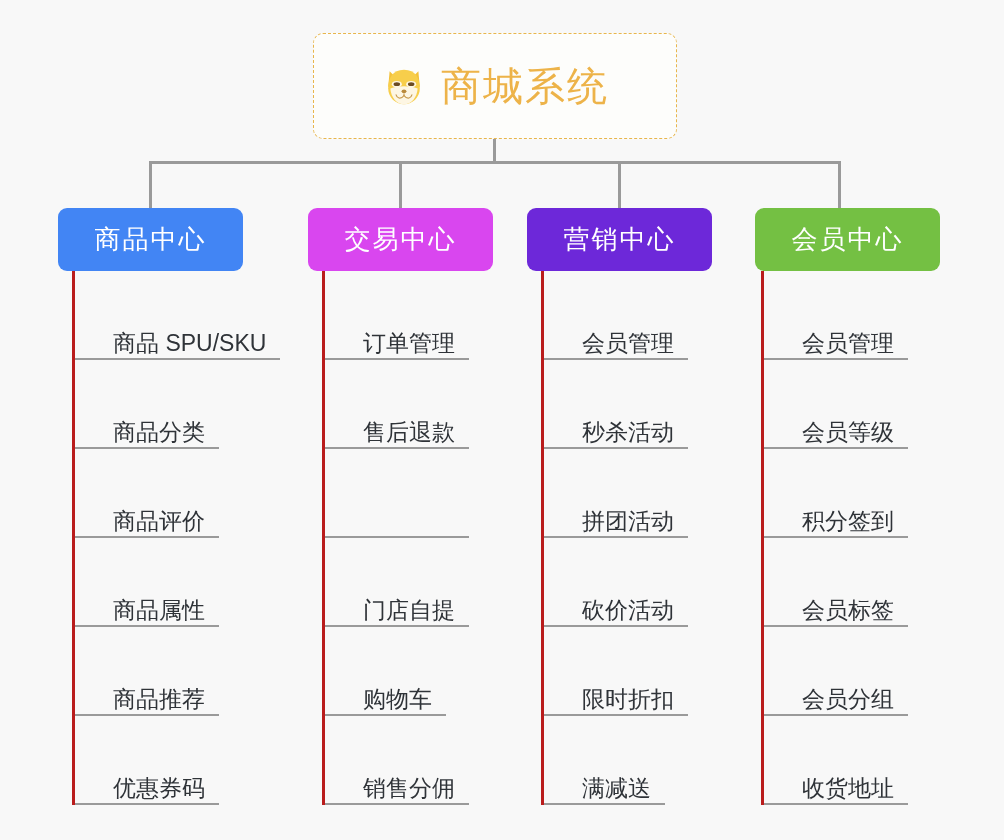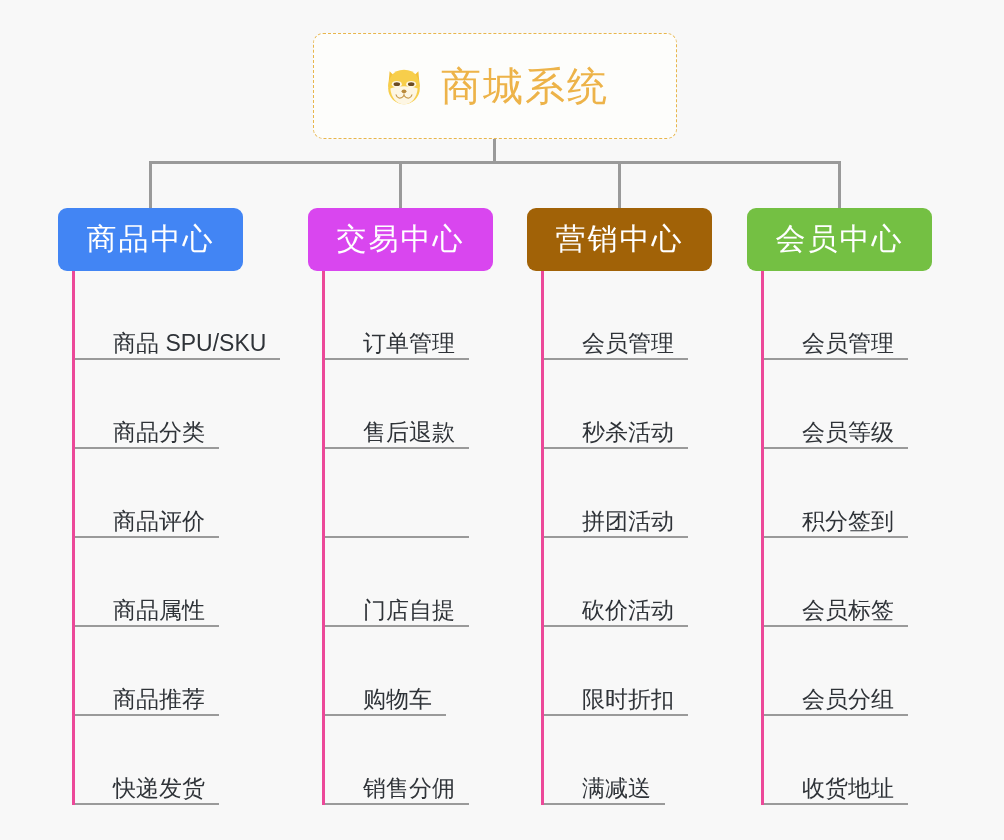--- a/index.html
+++ b/index.html
@@ -82,31 +82,31 @@
   }
   .branch-header {
     width: 185px;
     height: 63px;
     box-sizing: border-box;
     border-radius: 9px;
     display: flex;
     align-items: center;
     justify-content: center;
     color: #ffffff;
-    font-size: 30px;
+    font-size: 26px;
     letter-spacing: 2px;
     white-space: nowrap;
   }
 
   
   .leaf-list {
     position: absolute;
     left: 14px;
     top: 63px;
-    border-left: 3px solid #ec4899;
+    border-left: 3px solid #b91c1c;
     padding-left: 0;
   }
   .leaf-item {
     position: relative;
     height: 89px;
     display: flex;
     align-items: flex-end;
   }
   .leaf-underline {
     position: absolute;
@@ -180,21 +180,21 @@
         </div>
         <div class="leaf-item">
           <div class="leaf-label">商品属性</div>
           <div class="leaf-underline" style="width: 144px;"></div>
         </div>
         <div class="leaf-item">
           <div class="leaf-label">商品推荐</div>
           <div class="leaf-underline" style="width: 144px;"></div>
         </div>
         <div class="leaf-item">
-          <div class="leaf-label">快递发货</div>
+          <div class="leaf-label">优惠券码</div>
           <div class="leaf-underline" style="width: 144px;"></div>
         </div>
       </div>
     </div>
   <div class="branch" id="branch-1" style="left:308px;">
       <div class="branch-header" style="background: #d946ef;">交易中心</div>
       <div class="leaf-list">
         <div class="leaf-item">
           <div class="leaf-label">订单管理</div>
           <div class="leaf-underline" style="width: 144px;"></div>
@@ -214,21 +214,21 @@
           <div class="leaf-label">购物车</div>
           <div class="leaf-underline" style="width: 121px;"></div>
         </div>
         <div class="leaf-item">
           <div class="leaf-label">销售分佣</div>
           <div class="leaf-underline" style="width: 144px;"></div>
         </div>
       </div>
     </div>
   <div class="branch" id="branch-2" style="left:527px;">
-      <div class="branch-header" style="background: #a16207;">营销中心</div>
+      <div class="branch-header" style="background: #6d28d9;">营销中心</div>
       <div class="leaf-list">
         <div class="leaf-item">
           <div class="leaf-label">会员管理</div>
           <div class="leaf-underline" style="width: 144px;"></div>
         </div>
         <div class="leaf-item">
           <div class="leaf-label">秒杀活动</div>
           <div class="leaf-underline" style="width: 144px;"></div>
         </div>
         <div class="leaf-item">
@@ -243,21 +243,21 @@
           <div class="leaf-label">限时折扣</div>
           <div class="leaf-underline" style="width: 144px;"></div>
         </div>
         <div class="leaf-item">
           <div class="leaf-label">满减送</div>
           <div class="leaf-underline" style="width: 121px;"></div>
         </div>
       </div>
     </div>
   <div class="branch" id="branch-3" style="left:747px;">
-      <div class="branch-header" style="background: rgb(116, 192, 67);">会员中心</div>
+      <div class="branch-header" style="background: rgb(116, 192, 67); margin-left: 8px;">会员中心</div>
       <div class="leaf-list">
         <div class="leaf-item">
           <div class="leaf-label">会员管理</div>
           <div class="leaf-underline" style="width: 144px;"></div>
         </div>
         <div class="leaf-item">
           <div class="leaf-label">会员等级</div>
           <div class="leaf-underline" style="width: 144px;"></div>
         </div>
         <div class="leaf-item">

